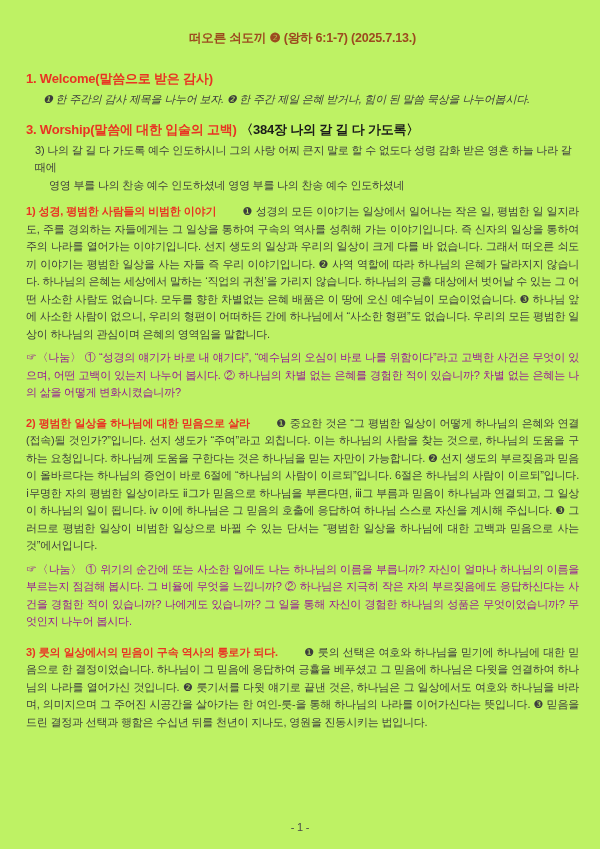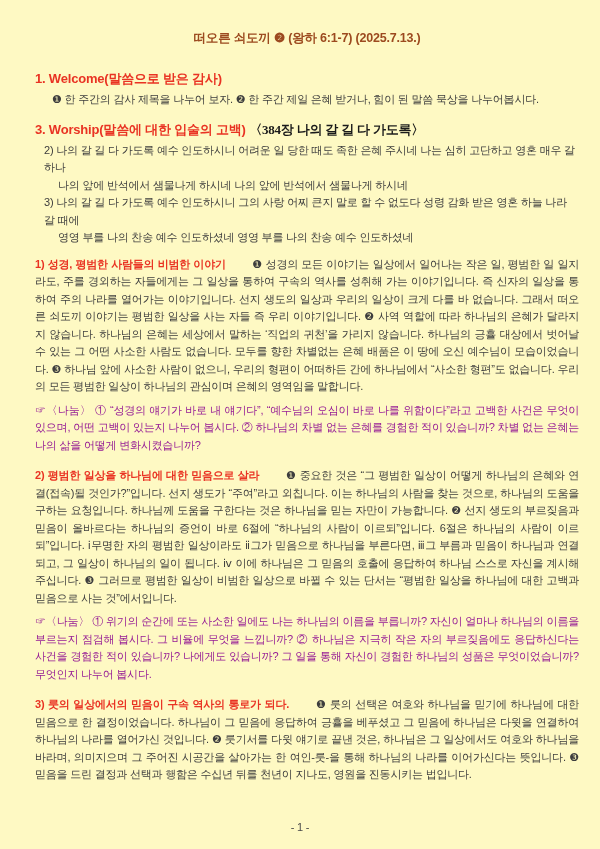--- a/index.html
+++ b/index.html
@@ -1,33 +1,33 @@
 <!DOCTYPE html>
 <html style="--title-brown: #9c4a1f; --heading-red: #e93323; --sharing-purple: #951b95;"><head>
 <meta charset="utf-8">
 <style>
   html, body { margin: 0; padding: 0; background: #ffffff; }
   .page {
     width: 600px; height: 849px; box-sizing: border-box;
-    margin: 0 auto; position: relative; background: #fef9c3;
-    padding: 30px 21px 0 35px;
+    margin: 0 auto; position: relative; background: #bef264;
+    padding: 30px 21px 0 26px;
     font-family: "Liberation Sans", sans-serif;
     font-size: 11px; line-height: 17.5px; color: #3d3d3d;
     letter-spacing: -0.2px; overflow: hidden;
   }
   .doc-title {
     text-align: center; font-size: 12.5px; font-weight: bold;
     color: var(--title-brown, #9c4a1f); margin: 0 0 24px 0; line-height: 16px;
   }
   .sec-heading {
     color: var(--heading-red, #e93323); font-weight: bold;
     font-size: 13px; margin: 13px 0 3px 0;
   }
-  .sec-heading .hymn-title { color: #1a1a1a; font-weight: bold; font-family: Liberation Serif, serif; }
-  .welcome-body { margin: 0 0 8px 17px; }
+  .sec-heading .hymn-title { color: #1a1a1a; font-weight: bold; }
+  .welcome-body { margin: 0 0 8px 17px; font-style: italic; }
   .verses { margin: 0 0 0 9px; }
   .verse-l2 { margin-left: 14px; }
   .point { margin: 9px 0 5px 0; text-align: justify; }
   .point-title { color: var(--heading-red, #e93323); font-weight: bold; }
   .gap { display: inline-block; width: 26px; }
   .sharing {
     color: var(--sharing-purple, #951b95); font-weight: normal;
     margin: 6px 0 13px 0; text-align: justify;
   }
   .page-number {
@@ -44,24 +44,20 @@
 
   <div class="sec-heading">1. Welcome(말씀으로 받은 감사)</div>
   <div class="welcome-body">❶ 한 주간의 감사 제목을 나누어 보자. ❷ 한 주간 제일 은혜 받거나, 힘이 된 말씀 묵상을 나누어봅시다.</div>
 
   <div class="sec-heading">
     <span>3. Worship(말씀에 대한 입술의 고백)</span>
     <span class="hymn-title">〈384장 나의 갈 길 다 가도록〉</span>
   </div>
   <div class="verses">
     <div>
-      <div class="verse-l1">2) 나의 갈 길 다 가도록 예수 인도하시니 어려운 일 당한 때도 족한 은혜 주시네 나는 심히 고단하고 영혼 매우 갈하나</div>
-      <div class="verse-l2">나의 앞에 반석에서 샘물나게 하시네 나의 앞에 반석에서 샘물나게 하시네</div>
-    </div>
-    <div>
       <div class="verse-l1">3) 나의 갈 길 다 가도록 예수 인도하시니 그의 사랑 어찌 큰지 말로 할 수 없도다 성령 감화 받은 영혼 하늘 나라 갈 때에</div>
       <div class="verse-l2">영영 부를 나의 찬송 예수 인도하셨네 영영 부를 나의 찬송 예수 인도하셨네</div>
     </div>
   </div>
 
 
   <p class="point">
     <span class="point-title">1) 성경, 평범한 사람들의 비범한 이야기</span><span class="gap"></span><span>❶ 성경의 모든 이야기는 일상에서 일어나는 작은 일, 평범한 일 일지라도, 주를 경외하는 자들에게는 그 일상을 통하여 구속의 역사를 성취해 가는 이야기입니다. 즉 신자의 일상을 통하여 주의 나라를 열어가는 이야기입니다. 선지 생도의 일상과 우리의 일상이 크게 다를 바 없습니다. 그래서 떠오른 쇠도끼 이야기는 평범한 일상을 사는 자들 즉 우리 이야기입니다. ❷ 사역 역할에 따라 하나님의 은혜가 달라지지 않습니다. 하나님의 은혜는 세상에서 말하는 ‘직업의 귀천’을 가리지 않습니다. 하나님의 긍휼 대상에서 벗어날 수 있는 그 어떤 사소한 사람도 없습니다. 모두를 향한 차별없는 은혜 배품은 이 땅에 오신 예수님이 모습이었습니다. ❸ 하나님 앞에 사소한 사람이 없으니, 우리의 형편이 어떠하든 간에 하나님에서 “사소한 형편”도 없습니다. 우리의 모든 평범한 일상이 하나님의 관심이며 은혜의 영역임을 말합니다.</span>
   </p>
   <div class="sharing">☞〈나눔〉 ① “성경의 얘기가 바로 내 얘기다”, “예수님의 오심이 바로 나를 위함이다”라고 고백한 사건은 무엇이 있으며, 어떤 고백이 있는지 나누어 봅시다.  ② 하나님의 차별 없는 은혜를 경험한 적이 있습니까? 차별 없는 은혜는 나의 삶을 어떻게 변화시켰습니까?</div>

